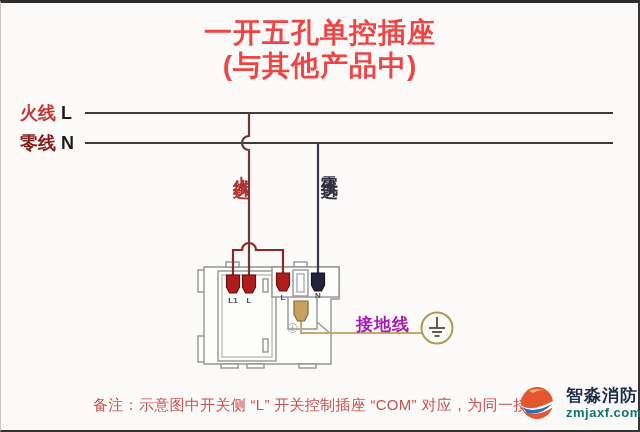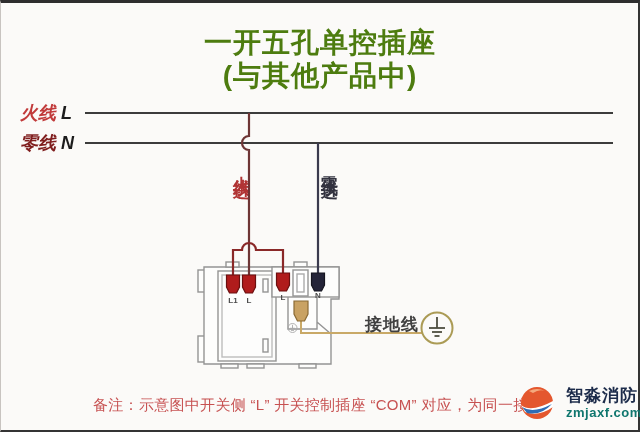--- a/index.html
+++ b/index.html
@@ -11,49 +11,47 @@
     overflow:hidden;
   }
   .frame {
     position:absolute; inset:0; pointer-events:none;
     border-top:3px solid #2e2e2e;
     border-right:2px solid #343434;
     border-bottom:2px solid #343434;
     border-left:1px solid #c8c4c0;
   }
   .title {
-    position:absolute; top:26px; left:0; width:100%;
-    text-align:center; color:#4d7c0f;
+    position:absolute; top:16px; left:0; width:100%;
+    text-align:center; color:#ef4444;
     font-size:28px; font-weight:bold; line-height:33px;
     letter-spacing:1px;
   }
   .mains-label {
     position:absolute; left:20px; width:64px;
     font-size:18px; font-weight:bold; line-height:20px;
     white-space:nowrap;
-    font-style:italic;
   }
   .mains-label .cn-live { color:#c13a3a; }
   .mains-label .cn-neutral { color:#7f1d1d; }
   .mains-label .letter { color:#1c1c1c; margin-left:5px; }
   .live-label { top:103px; }
   .neutral-label { top:133px; }
   .vtext {
     position:absolute;
     writing-mode:vertical-rl; text-orientation:upright;
     font-size:17px; font-weight:bold; letter-spacing:3px;
     line-height:18px;
   }
   .live-in { left:232px; top:162px; color:#b03434; }
   .neutral-in { left:320px; top:162px; color:#32323f; }
   .ground-label {
     position:absolute; left:356px; top:313px;
-    color:#404040; font-size:17px; font-weight:bold;
+    color:#a21caf; font-size:17px; font-weight:bold;
     letter-spacing:1px;
-    margin-left:9px;
   }
   .note {
     position:absolute; left:93px; top:396px;
     color:#c75252; font-size:15px; letter-spacing:0.3px;
     white-space:nowrap;
   }
   .watermark {
     position:absolute; left:519px; top:385px;
     display:flex; align-items:center; gap:11px;
   }

